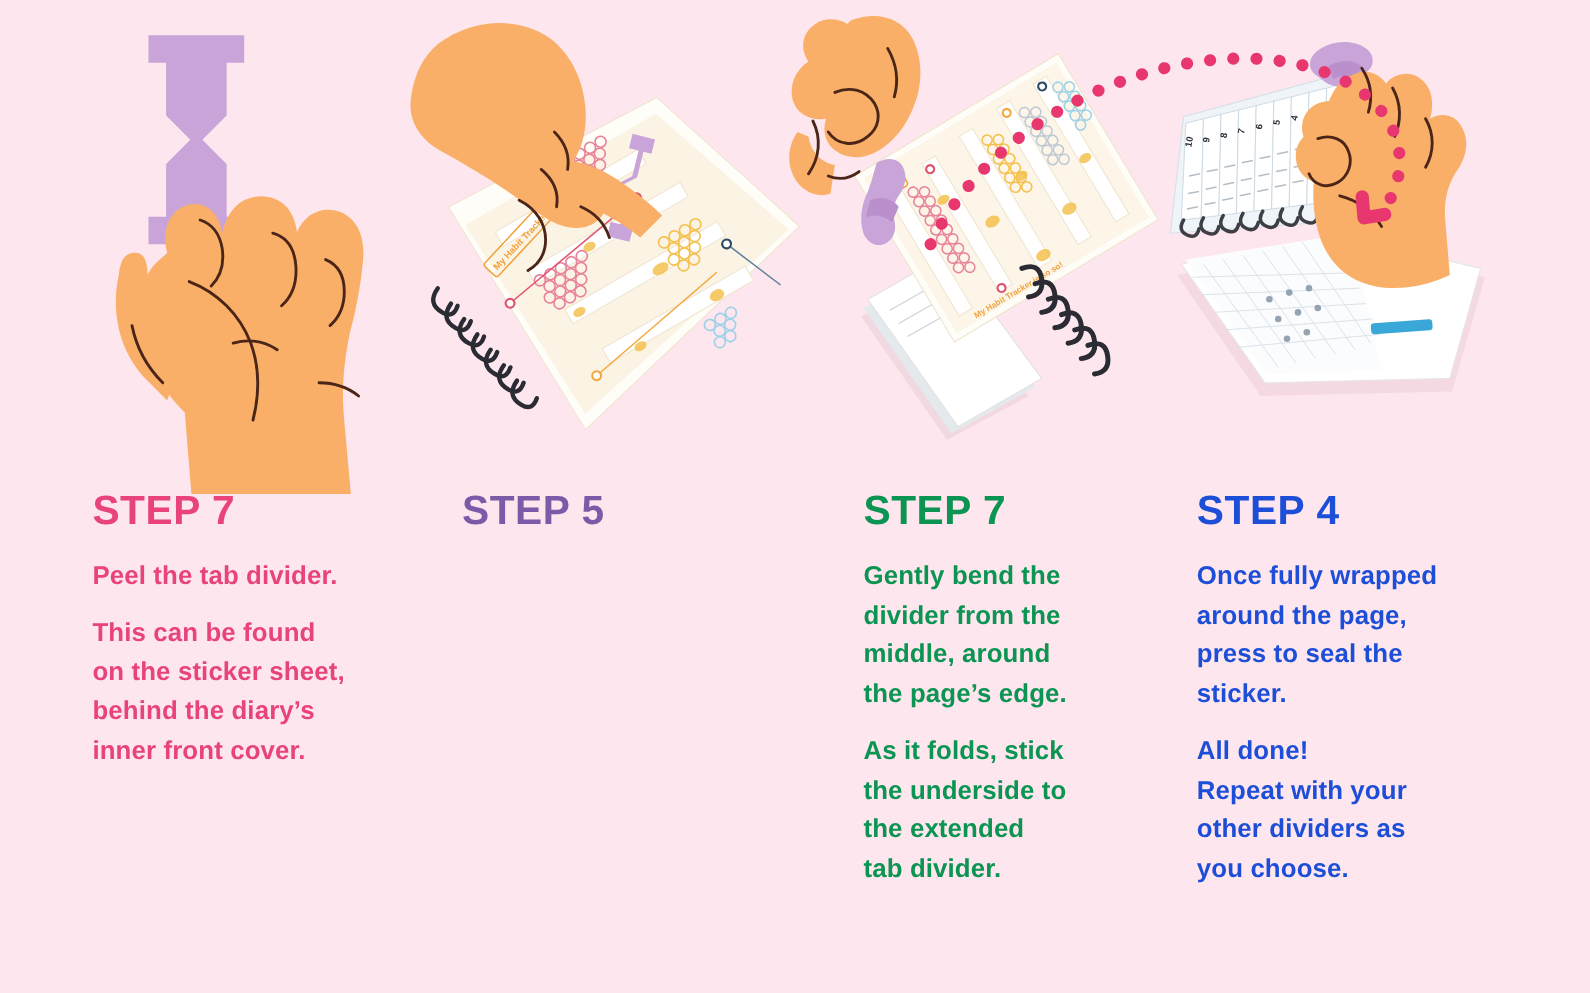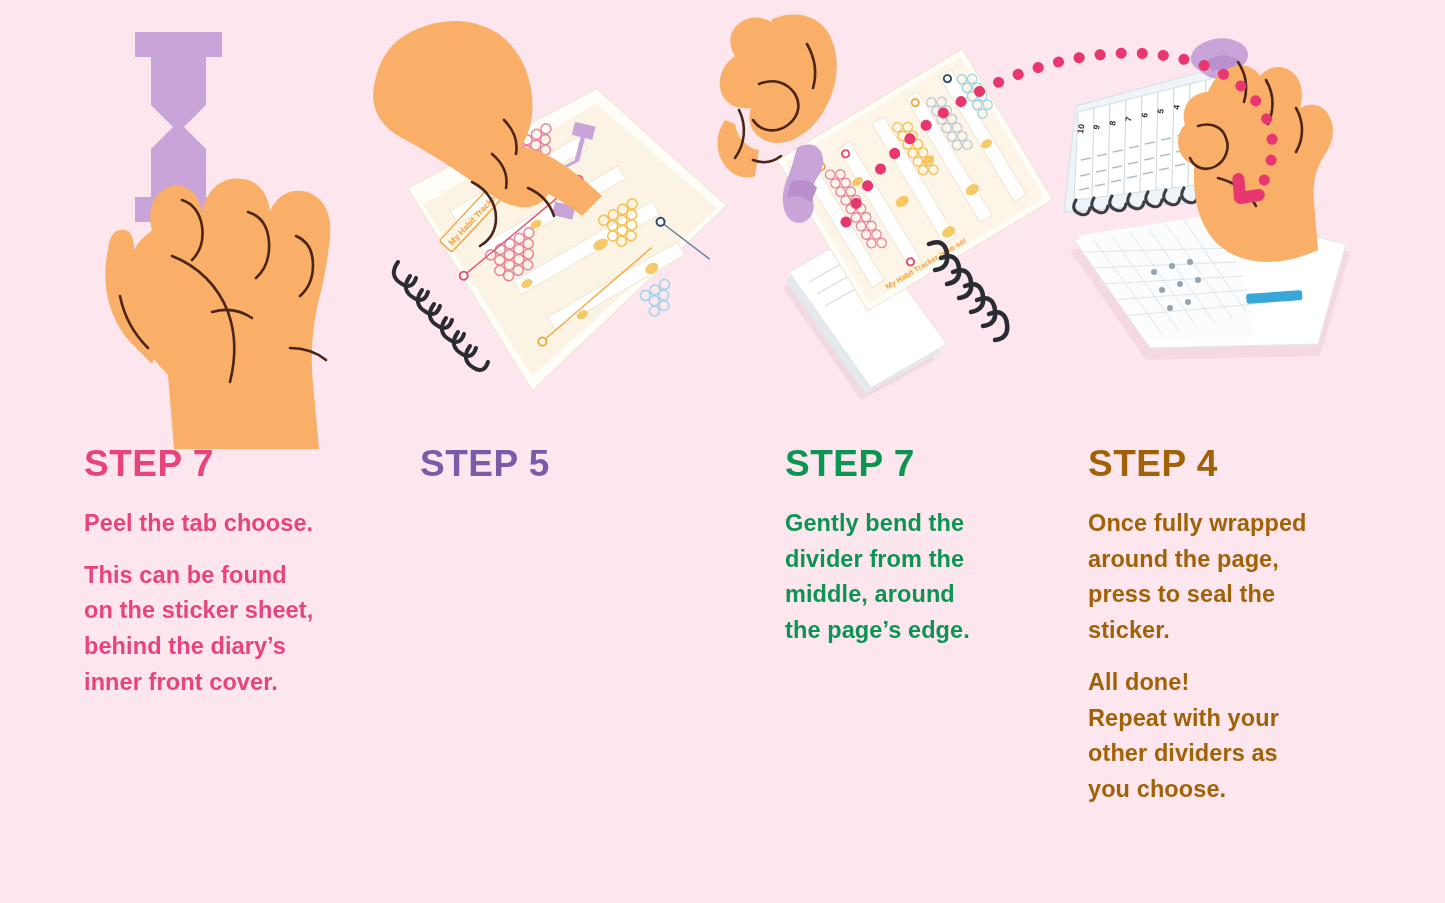--- a/index.html
+++ b/index.html
@@ -84,21 +84,21 @@
     font-weight: bold;
     line-height: 1.52;
     letter-spacing: 0.1px;
   }
   .para + .para { margin-top: 16px; }
 
   
   .c1 { color: #E8437D; }
   .c2 { color: #7B5BA8; }
   .c3 { color: #0B9452; }
-  .c4 { color: #a16207; }
+  .c4 { color: #1d4ed8; }
 </style>
 </head>
 <body>
 
 <div class="board">
 
   <div class="illustrations">
 
     <div class="illo illo-1">
       <svg viewBox="0 0 340 445">
@@ -622,31 +622,32 @@
         </g>
       </svg>
     </div>
 
   </div>
 
   <div class="columns">
 
     <div class="col col-1">
       <div class="step-head c1">STEP 7</div>
-      <div class="para c1">Peel the tab choose.</div>
+      <div class="para c1">Peel the tab divider.</div>
       <div class="para c1">This can be found<br>on the sticker sheet,<br>behind the diary’s<br>inner front cover.</div>
     </div>
 
     <div class="col col-2">
       <div class="step-head c2">STEP 5</div>
     </div>
 
     <div class="col col-3">
       <div class="step-head c3">STEP 7</div>
       <div class="para c3">Gently bend the<br>divider from the<br>middle, around<br>the page’s edge.</div>
+      <div class="para c3">As it folds, stick<br>the underside to<br>the extended<br>tab divider.</div>
     </div>
 
     <div class="col col-4">
       <div class="step-head c4">STEP 4</div>
       <div class="para c4">Once fully wrapped<br>around the page,<br>press to seal the<br>sticker.</div>
       <div class="para c4">All done!<br>Repeat with your<br>other dividers as<br>you choose.</div>
     </div>
 
   </div>
 

